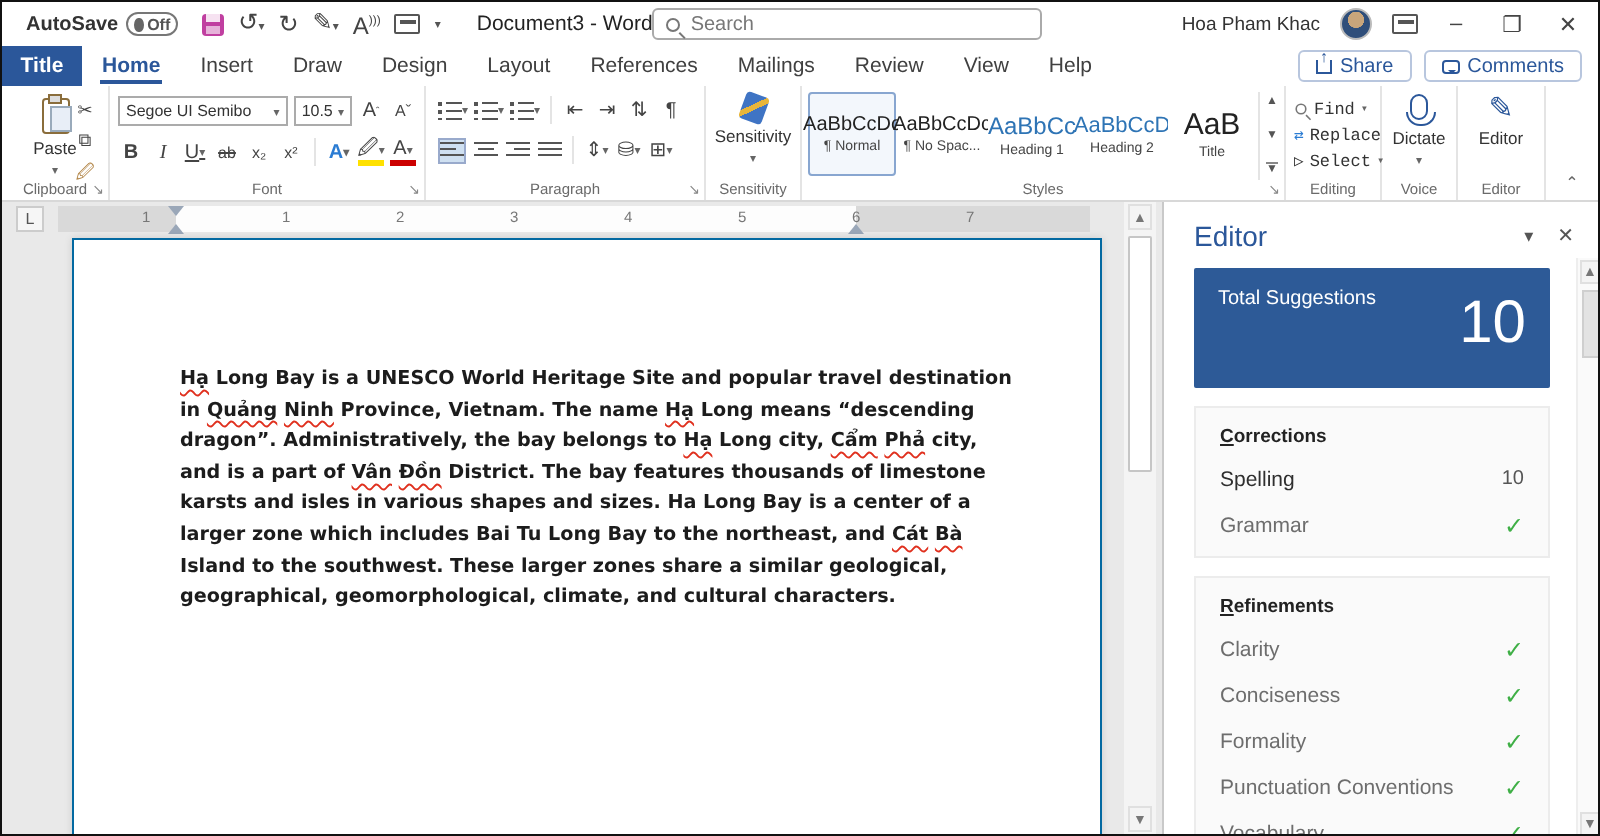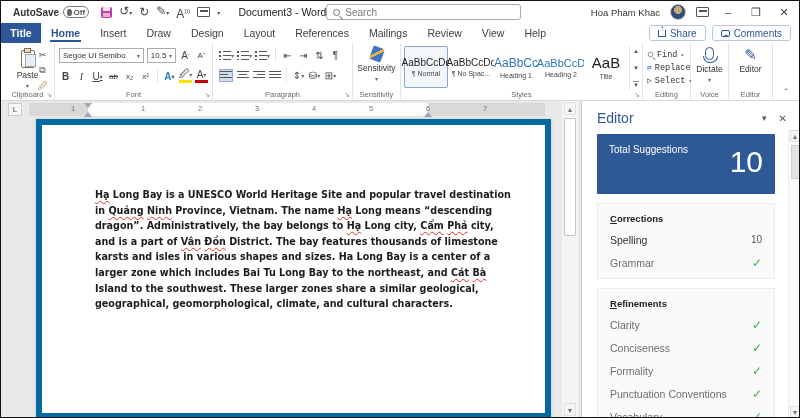--- a/index.html
+++ b/index.html
@@ -82,21 +82,21 @@
   #docarea{position:absolute;left:0;top:100px;width:580px;height:318px;background:#e9e9e9;}
   #ruler{position:absolute;left:0;top:2px;width:556px;height:13px;}
   .tabsel{position:absolute;left:7px;top:0;width:14px;height:13px;background:#f6f6f6;border:1px solid #ccc;font-size:8px;color:#555;text-align:center;line-height:12px;}
   .ruler-band{position:absolute;left:28px;top:0;width:516px;height:13px;background:#d9d9d9;}
   .ruler-white{position:absolute;left:87px;top:0;width:340px;height:13px;background:#fdfdfd;}
   .rnum{position:absolute;top:1px;font-size:7.5px;color:#777;}
   .indent-marker{position:absolute;left:83px;top:0;width:8px;height:12px;}
   .indent-marker:before{content:"";position:absolute;left:0;top:0;border:4px solid transparent;border-top:5px solid #9aa7b8;}
   .indent-marker:after{content:"";position:absolute;left:0;bottom:-2px;border:4px solid transparent;border-bottom:5px solid #9aa7b8;}
   .rindent{position:absolute;left:423px;bottom:-1px;border:4px solid transparent;border-bottom:5px solid #9aa7b8;width:0;height:0;}
-  #page{position:absolute;left:35px;top:18px;width:515px;height:300px;background:#fff;border:6px solid #0369a1;box-shadow:0 0 4px rgba(0,0,0,.12);}
+  #page{position:absolute;left:35px;top:18px;width:515px;height:300px;background:#fff;border:1px solid #0369a1;box-shadow:0 0 4px rgba(0,0,0,.12);}
   #doc-par{position:absolute;left:53px;top:62px;width:420px;font-family:"DejaVu Sans",sans-serif;font-size:9.6px;font-weight:600;line-height:15.6px;color:#1c1c1c;}
   .miss{text-decoration:underline wavy #e0301e 1px;text-underline-offset:2px;}
   
   #doc-scroll{position:absolute;left:561px;top:0;width:16px;height:318px;background:#f4f4f4;}
   .sc-arrow{position:absolute;left:2px;width:12px;height:13px;color:#777;font-size:7px;text-align:center;line-height:13px;background:#f4f4f4;border:1px solid #e0e0e0;}
   .sc-thumb{position:absolute;left:2px;top:17px;width:12px;height:118px;background:#fff;border:1px solid #c6c6c6;border-radius:1px;}
 
   
   #editorpane{position:absolute;left:580px;top:100px;width:220px;height:318px;background:#fff;border-left:1px solid #c9c9c9;overflow:hidden;}
   .ep-header{display:flex;align-items:center;padding:9px 14px 8px 15px;}

